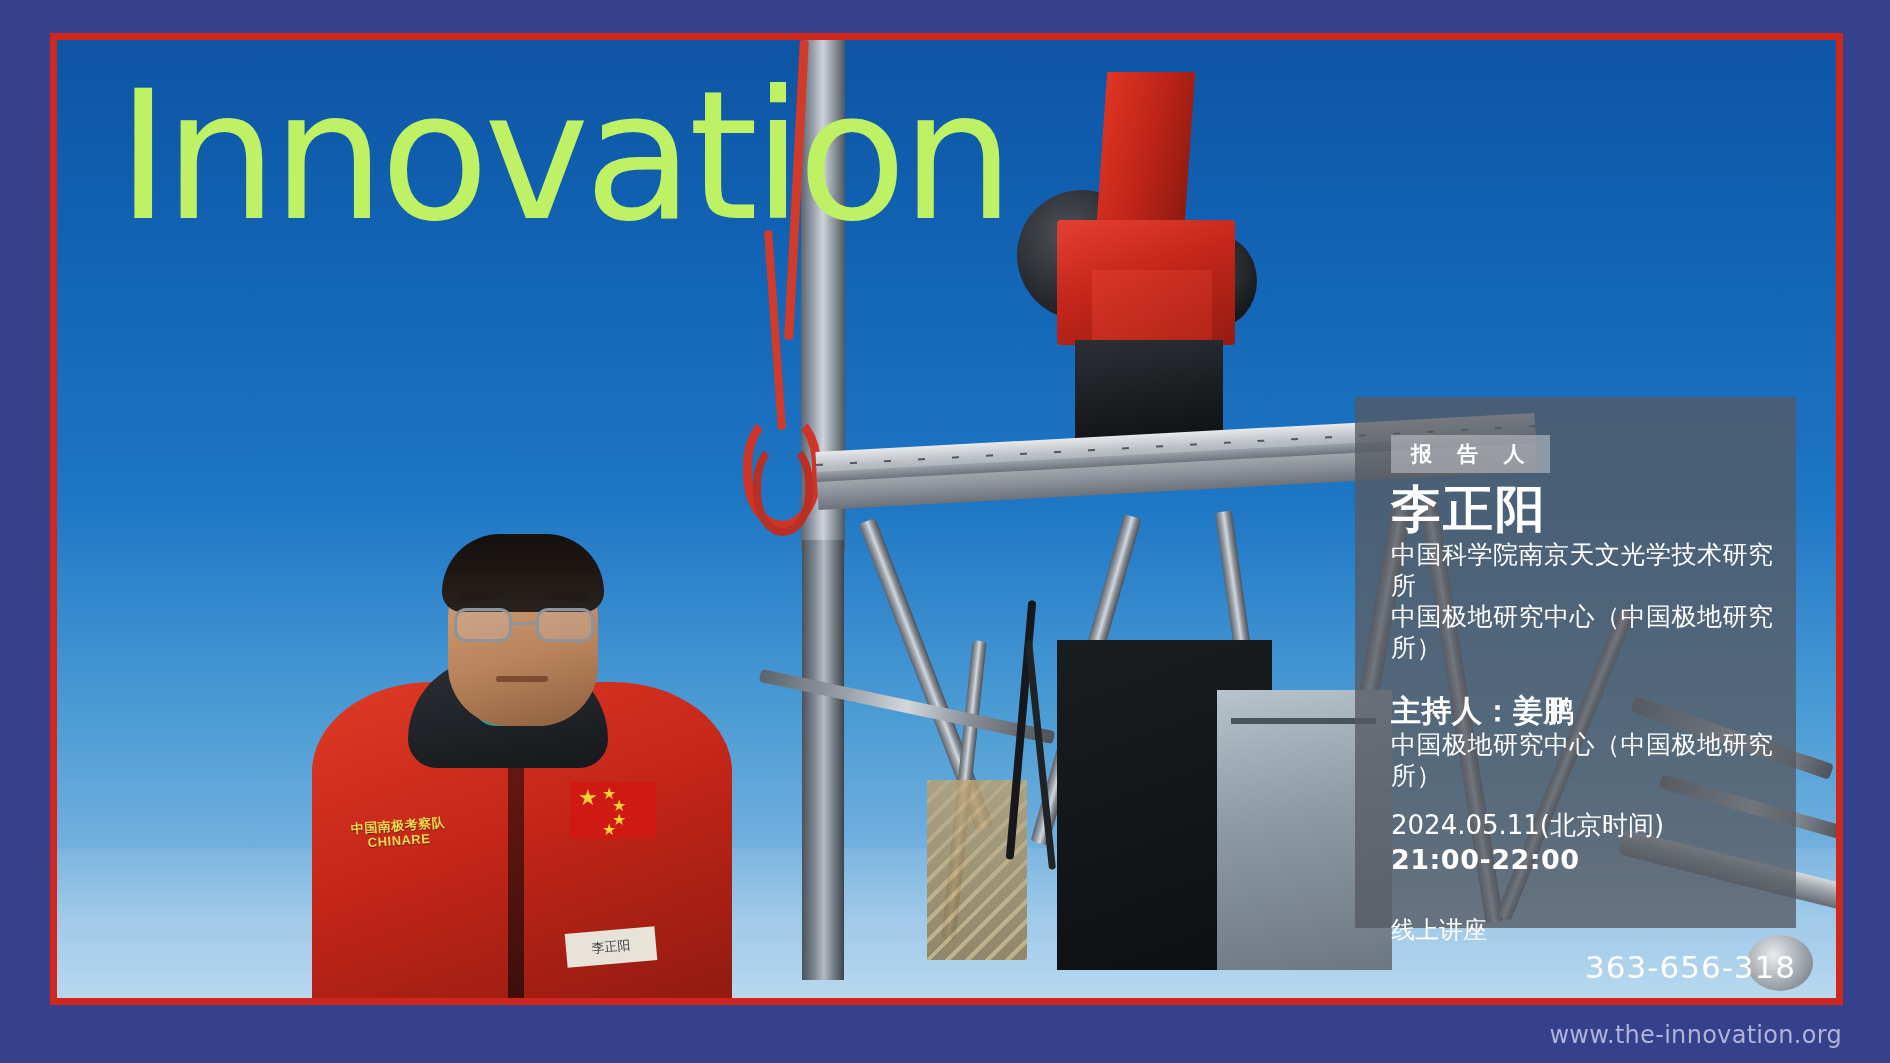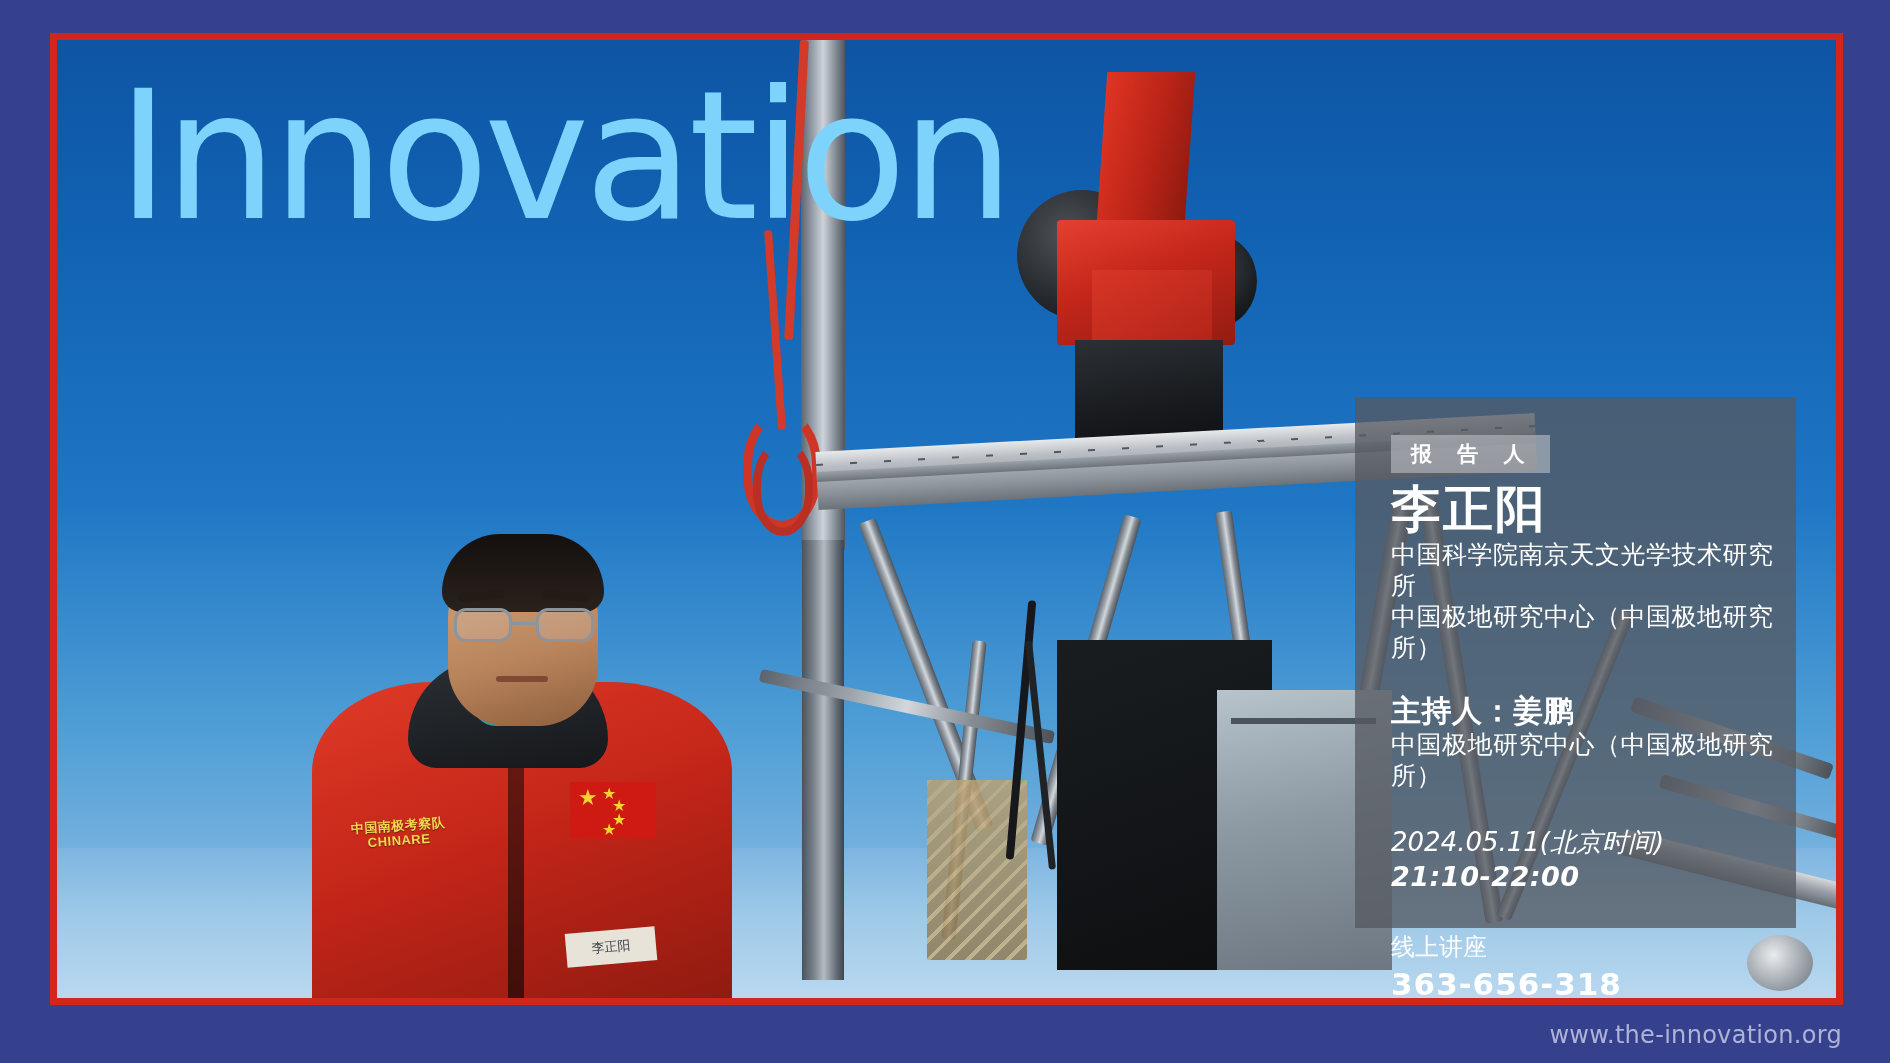--- a/index.html
+++ b/index.html
@@ -234,21 +234,21 @@
   #p-namecard{
     position:absolute; right:76px; bottom:48px; width:90px; height:34px;
     background:#e8e3d8; transform:rotate(-5deg);
     font-size:13px; color:#40444a; text-align:center; line-height:34px;
   }
 
   
   #wordmark{
     position:absolute; left:60px; top:28px;
     font-size:178px; line-height:178px;
-    color:#7dd3fc; font-weight:400;
+    color:#bef264; font-weight:400;
     letter-spacing:-5px;
     font-family:"DejaVu Sans","Liberation Sans",sans-serif;
   }
 
   
   #title-band{
     position:absolute; left:72px; top:213px;
     width:900px; height:148px;
     background:rgba(74,79,86,.82);
     padding:14px 0 0 24px;
@@ -290,37 +290,38 @@
   }
   .aff{
     font-size:25px; line-height:31px; letter-spacing:.5px;
     font-family:"DejaVu Sans","Liberation Sans",sans-serif;
   }
   #host-block{ margin-top:30px; }
   #host-name{
     font-size:30px; line-height:36px; font-weight:bold; letter-spacing:.5px;
     font-family:"DejaVu Sans","Liberation Sans",sans-serif;
   }
-  #datetime-block{ margin-top:34px;font-style:italic; }
+  #datetime-block{ margin-top:17px; }
   #date-line{
     font-size:26px; line-height:34px;
     font-family:"DejaVu Sans","Liberation Sans",sans-serif;
   }
   #time-line{
     font-size:27px; line-height:36px; font-weight:bold; letter-spacing:.5px;
     font-family:"DejaVu Sans","Liberation Sans",sans-serif;
   }
   #meeting-block{ margin-top:36px; }
   #meeting-label{
     font-size:24px; line-height:32px;
     font-family:"DejaVu Sans","Liberation Sans",sans-serif;
   }
   #meeting-id{
-    font-size:31px; line-height:42px; font-weight:bold; letter-spacing:1px;
-    font-family:"DejaVu Sans","Liberation Sans",sans-serif;
+    font-size:31px; line-height:42px; font-weight:normal; letter-spacing:1px;
+    font-family:"DejaVu Sans","Liberation Sans",sans-serif;
+    text-align:right;
   }
 
   
   #footer-url{
     position:absolute; right:48px; bottom:14px;
     color:#aeb4d6; font-size:24px; letter-spacing:.3px;
     font-family:"DejaVu Sans","Liberation Sans",sans-serif;
   }
 </style>
 </head>
@@ -408,21 +409,21 @@
     <div class="aff">中国科学院南京天文光学技术研究所</div>
     <div class="aff">中国极地研究中心（中国极地研究所）</div>
 
     <div id="host-block">
       <div id="host-name">主持人：姜鹏</div>
       <div class="aff">中国极地研究中心（中国极地研究所）</div>
     </div>
 
     <div id="datetime-block">
       <div id="date-line">2024.05.11(北京时间)</div>
-      <div id="time-line">21:10-22:00</div>
+      <div id="time-line">21:00-22:00</div>
     </div>
 
     <div id="meeting-block">
       <div id="meeting-label">线上讲座</div>
       <div id="meeting-id">363-656-318</div>
     </div>
   </div>
 
 </div>
 

